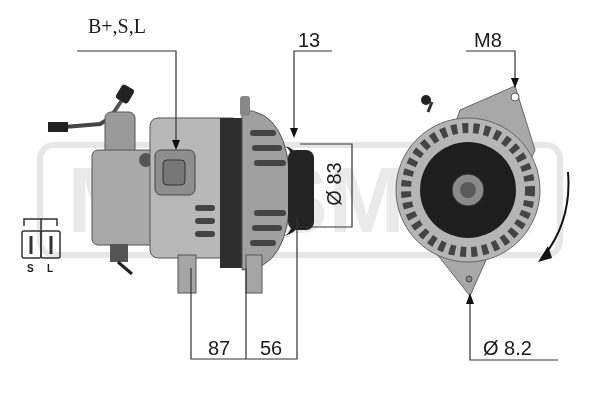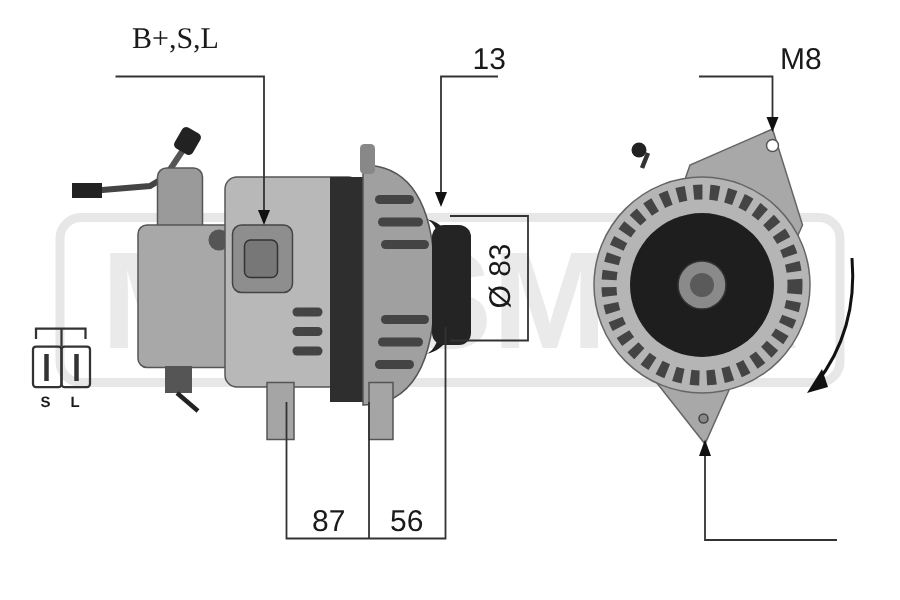--- a/index.html
+++ b/index.html
@@ -107,20 +107,21 @@
       <line x1="41" y1="219" x2="41" y2="231"></line>
       <rect x="22" y="231" width="19" height="27" rx="2"></rect>
       <rect x="41" y="231" width="19" height="27" rx="2"></rect>
       <line x1="31" y1="236" x2="31" y2="254" stroke-width="3"></line>
       <line x1="51" y1="236" x2="51" y2="254" stroke-width="3"></line>
     </g>
   </svg>
 
   
   <span class="lbl" style="left:88px; top:16px;font-family:Liberation Serif, serif;">B+,S,L</span>
-  <span class="lbl" style="left:298px; top:30px;margin-left:17px;">13</span>
-  <span class="lbl" style="left:474px; top:30px;margin-left:46px;">M8</span>
+  <span class="lbl" style="left:298px; top:30px;">13</span>
+  <span class="lbl" style="left:474px; top:30px;">M8</span>
   <span class="lbl rot" style="left:304px; top:174px; width:60px; text-align:center;">Ø 83</span>
   <span class="lbl" style="left:208px; top:338px;">87</span>
   <span class="lbl" style="left:260px; top:338px;">56</span>
+  <span class="lbl" style="left:483px; top:338px;">Ø 8.2</span>
   <span class="lbl small" style="left:27px; top:264px;">S</span>
   <span class="lbl small" style="left:47px; top:264px;">L</span>
 </div>
 
 </body></html>

